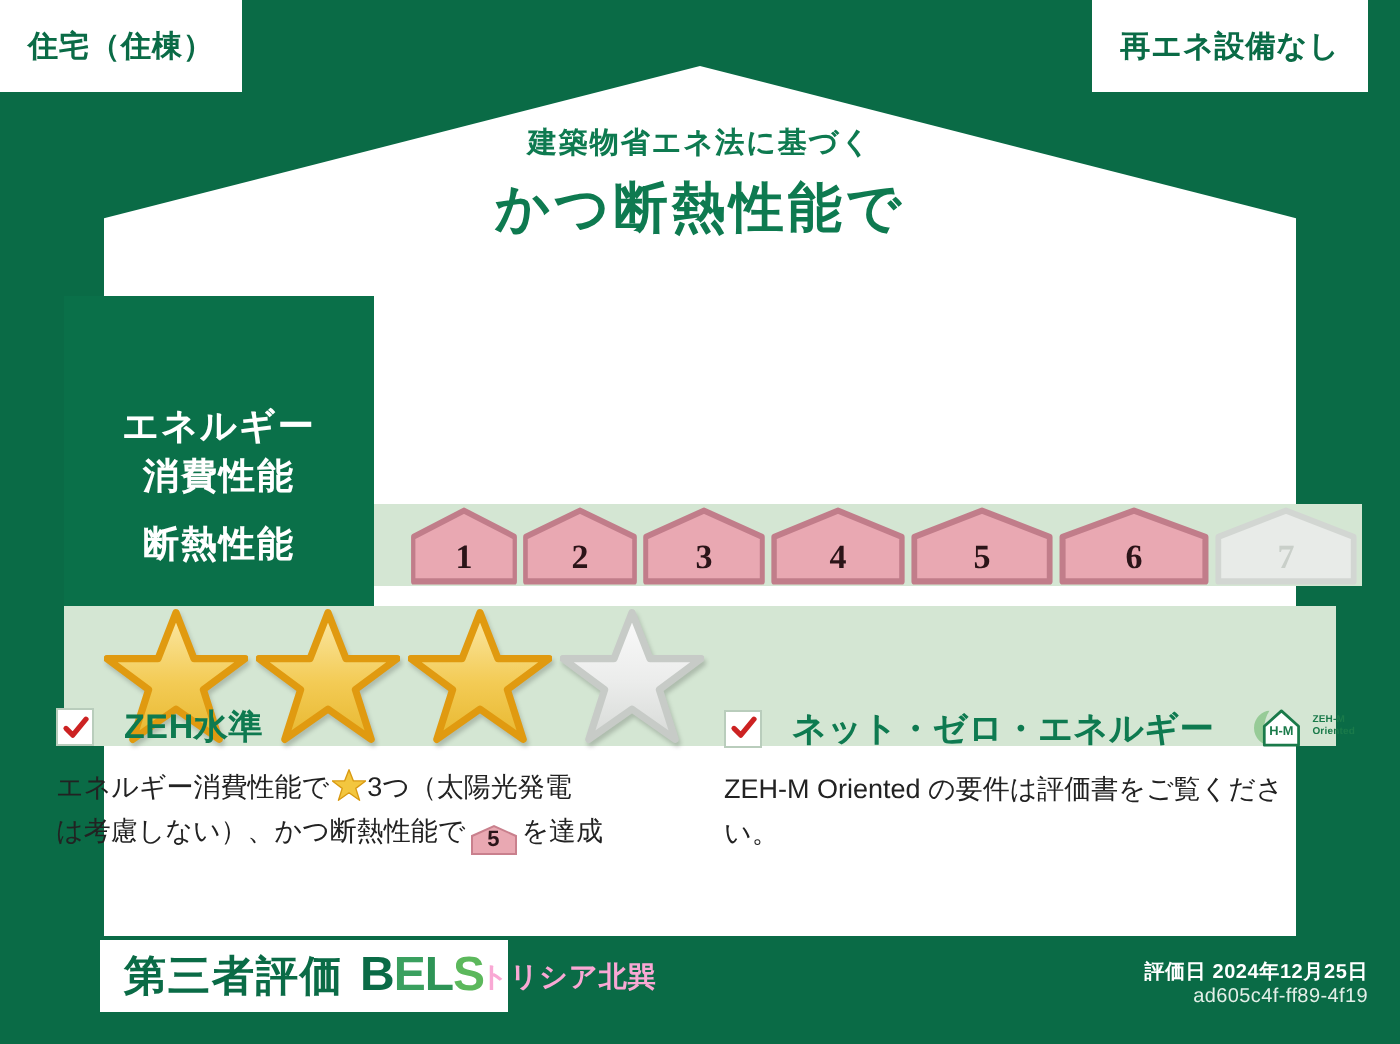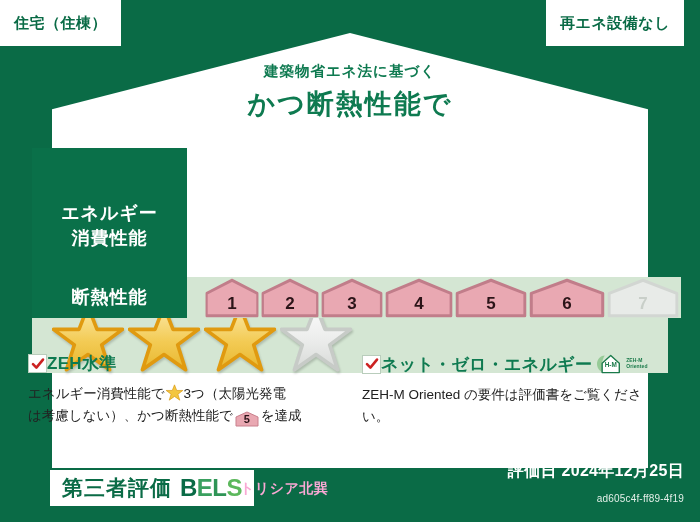--- a/index.html
+++ b/index.html
@@ -65,21 +65,21 @@
 
   
   .row {
     position: absolute;
     left: 32px;
     width: 636px;
     display: flex;
     align-items: stretch;
   }
   .row-energy { top: 148px; height: 97px; flex-direction: column; }
-  .row-insul  { top: 277px; height: 41px; }
+  .row-insul  { top: 252px; height: 41px; font-family: Liberation Serif, serif; }
 
   .row-label {
     width: 155px;
     background: #0a7049;
     color: #ffffff;
     font-weight: bold;
     font-size: 18px;
     letter-spacing: 1px;
     display: flex;
     flex-direction: column;
@@ -131,21 +131,21 @@
     position: absolute;
     top: 352px;
     color: #1d1d1d;
   }
   .info-left  { left: 28px;  width: 320px; }
   .info-right { left: 362px; width: 300px; }
 
   .info-head {
     display: flex;
     align-items: center;
-    gap: 0;
+    gap: 15px;
     margin-bottom: 8px;
   }
   .check-box {
     width: 19px; height: 19px;
     border: 1.5px solid #b9cdbc;
     background: #ffffff;
     display: flex; align-items: center; justify-content: center;
     flex: 0 0 19px;
   }
   .info-title {
@@ -226,28 +226,28 @@
     color: #f9a8d4;
     letter-spacing: 0.5px;
   }
   .footer-right {
     position: absolute;
     right: 16px; bottom: 18px;
     text-align: right;
     color: #ffffff;
   }
   .footer-date {
-    font-size: 16px;
+    font-size: 10px;
     font-weight: bold;
     letter-spacing: 0.3px;
     margin-left: 22px;
   }
   .footer-id {
     font-size: 10px;
-    margin-top: 11px;
+    margin-top: 0;
     letter-spacing: 0.2px;
     color: #e3efe8;
   }
 </style>
 </head>
 <body>
 
 <div class="label-root">
 
   <div class="house-body"></div>

